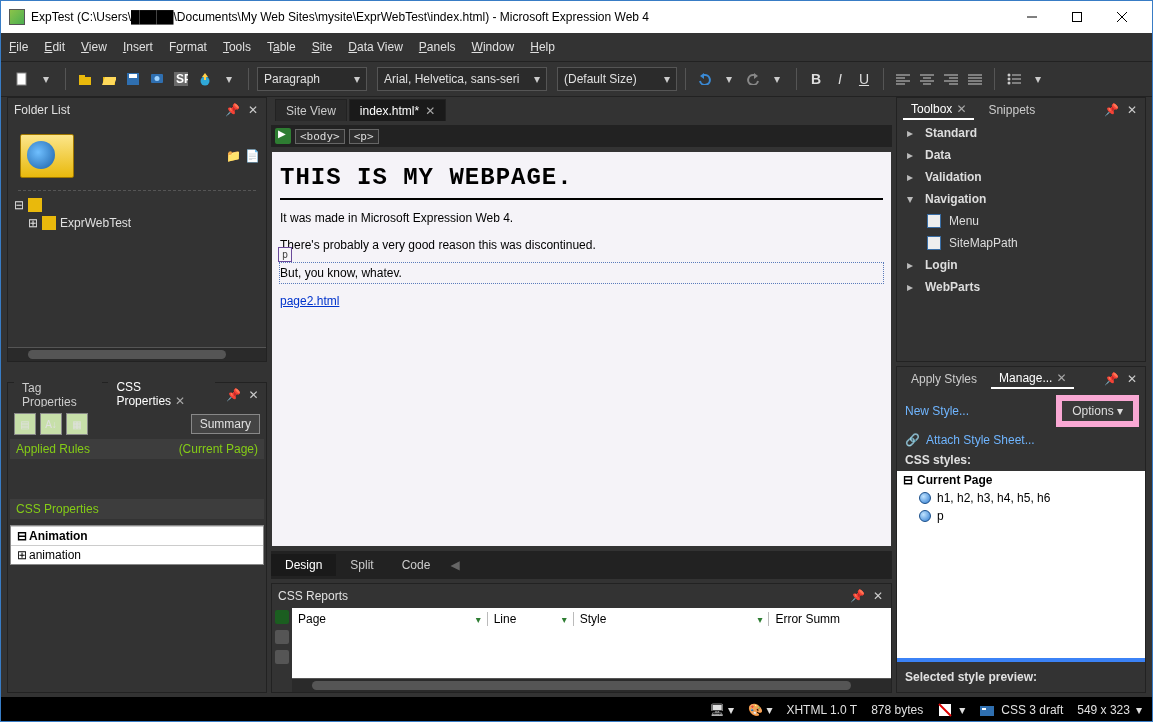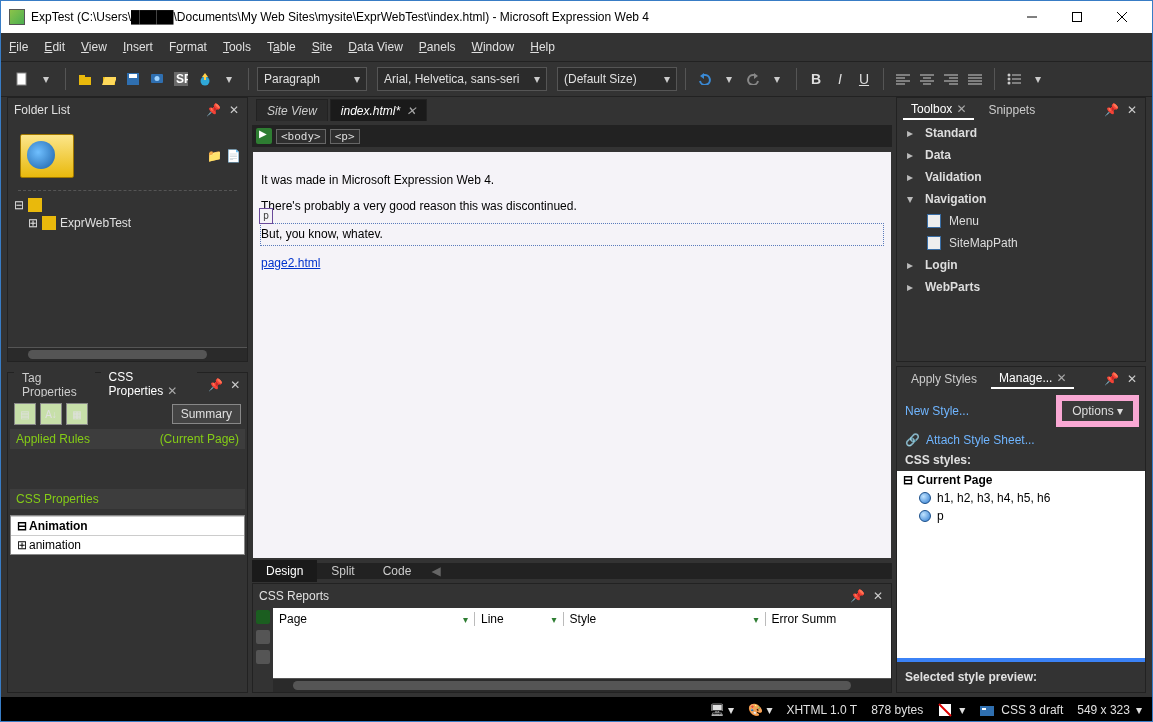--- a/index.html
+++ b/index.html
@@ -12,21 +12,21 @@
 .menubar { height:28px; background:#333; display:flex; align-items:center; padding:0 8px; gap:16px; }
 .menubar .menuitem { color:#e0e0e0; cursor:pointer; }
 .menubar .menuitem .u { text-decoration:underline; }
 .toolbar { height:36px; background:#333; border-top:1px solid #222; border-bottom:1px solid #222; display:flex; align-items:center; padding:2px 10px; gap:2px; }
 .toolbar .tbtn { width:22px; height:22px; display:flex; align-items:center; justify-content:center; border:1px solid transparent; }
 .toolbar .sep { width:1px; height:22px; background:#555; margin:0 6px; }
 .toolbar select, .toolbar .combo { height:24px; background:#2b2b2b; color:#e0e0e0; border:1px solid #555; padding:0 20px 0 6px; position:relative; display:flex; align-items:center; }
 .toolbar .combo { min-width:110px; }
 .toolbar .combo::after { content:"▾"; position:absolute; right:6px; color:#ccc; }
 .workarea { flex:1; display:flex; gap:4px; padding:0 6px 4px 6px; overflow:hidden; }
-.col-left { width:241px; display:flex; flex-direction:column; gap:10px; }
+.col-left { width:260px; display:flex; flex-direction:column; gap:20px; }
 .col-mid  { flex:1; display:flex; flex-direction:column; gap:4px; min-width:0; }
 .col-right{ width:250px; display:flex; flex-direction:column; gap:4px; }
 .panel { background:#333; border:1px solid #222; display:flex; flex-direction:column; }
 .panel-header { background:#333; color:#e0e0e0; height:24px; display:flex; align-items:center; padding:0 6px; gap:6px; }
 .panel-header .tab { padding:2px 8px; background:#333; color:#ccc; cursor:pointer; }
 .panel-header .tab.active { color:#fff; border-bottom:2px solid #fff; }
 .panel-header .tab .xclose { margin-left:4px; color:#aaa; }
 .panel-header .spacer { flex:1; }
 .panel-header .pin, .panel-header .close { width:14px; height:14px; display:flex; align-items:center; justify-content:center; color:#ccc; cursor:pointer; }
 .panel-body { flex:1; overflow:auto; background:#333; }
@@ -43,34 +43,34 @@
 .prop-toolbar .pbtn { width:22px; height:22px; border:1px solid #888; background:#c7dfa9; display:flex; align-items:center; justify-content:center; font-size:10px; }
 .prop-toolbar .sumbtn { margin-left:auto; border:1px solid #888; padding:2px 8px; background:#444; color:#e0e0e0; }
 .section-head { background:#3d3d3d; padding:3px 6px; display:flex; justify-content:space-between; color:#84cc16; }
 .rules-table { width:100%; border-collapse:collapse; background:#fff; color:#000; }
 .rules-table td { border:1px solid #888; padding:2px 6px; }
 .rules-table td:first-child { width:55%; }
 .css-cat { background:#fff; color:#000; border:1px solid #888; margin-top:6px; }
 .css-row { display:flex; align-items:center; padding:2px 6px; border-top:1px solid #ccc; }
 .css-row .exp { width:12px; }
 
-.doc-tabs { height:24px; background:#333; display:flex; align-items:flex-end; padding:0 4px; gap:2px;font-style:italic; }
+.doc-tabs { height:24px; background:#333; display:flex; align-items:flex-end; padding:0 4px; gap:2px; }
 .doc-tabs .dtab { padding:4px 10px 3px; background:#2a2a2a; color:#ccc; cursor:pointer; display:flex; align-items:center; gap:6px; border:1px solid #222; border-bottom:none; }
 .doc-tabs .dtab.active { background:#1a1a1a; color:#fff; }
 .breadcrumb { height:22px; background:#222; display:flex; align-items:center; padding:0 4px; gap:4px; }
 .bcrumb { border:1px solid #666; padding:0 4px; background:#2e2e2e; color:#ddd; font-family:monospace; font-size:11px; }
 .go-icon { width:16px; height:16px; background:#2e7d32; display:inline-block; border-radius:2px; position:relative; }
 .go-icon::before{content:"▶";color:#fff;position:absolute;left:3px;top:0;font-size:10px;}
 .design-surface { flex:1; background:#f5f3f8; color:#000; padding:10px 8px; font-family:"Times New Roman", serif; font-size:17px; line-height:1.35; overflow:auto; border:1px solid #333; }
 .design-surface h1 { font-family:"Courier New", monospace; font-size:24px; font-weight:bold; letter-spacing:1px; border-bottom:2px solid #000; padding-bottom:4px; margin-bottom:10px; }
 .design-surface p { margin:10px 0; }
 .sel-para { outline:1px dotted #5a7bbb; position:relative; padding:2px 0; }
 .sel-para .tag-chip { position:absolute; top:-16px; left:-2px; font-family:monospace; font-size:10px; background:#f5f3f8; border:1px solid #6a4a9a; color:#444; padding:0 3px; }
 .design-surface a { color:#0033cc; text-decoration:underline; }
-.viewmode { height:16px; background:#222; display:flex; align-items:center; }
+.viewmode { height:28px; background:#222; display:flex; align-items:center; }
 .viewmode .vm { padding:4px 14px; color:#ccc; cursor:pointer; }
 .viewmode .vm.active { background:#1a1a1a; color:#fff; }
 .viewmode .strip { flex:1; display:flex; align-items:center; gap:6px; color:#666; padding-left:6px; }
 
 .report-head { display:flex; align-items:center; background:#fff; color:#000; height:22px; }
 .report-head .col { flex:1; padding:0 6px; border-right:1px solid #bbb; display:flex; align-items:center; justify-content:space-between; }
 .report-head .col .ar { color:#2e7d32; font-size:10px; }
 .report-knobs { width:20px; display:flex; flex-direction:column; align-items:center; gap:6px; padding-top:2px; }
 .report-knobs .kn { width:14px; height:14px; background:#1b5e20; border-radius:2px; }
 .report-knobs .kn.dim { background:#555; }
@@ -335,20 +335,21 @@
             <span>index.html*</span>
             <span style="color:#aaa;">✕</span>
           </div>
       </div>
       <div class="breadcrumb">
         <span class="go-icon"></span>
         <span class="bcrumb">&lt;body&gt;</span>
         <span class="bcrumb">&lt;p&gt;</span>
       </div>
       <div class="design-surface">
+        <h1>THIS IS MY WEBPAGE.</h1>
         <p>It was made in Microsoft Expression Web 4.</p>
         <p>There's probably a very good reason this was discontinued.</p>
         <p class="sel-para">
           <span class="tag-chip">p</span>
           <span>But, you know, whatev.</span>
         </p>
         <p><a href="#">page2.html</a></p>
       </div>
       <div class="viewmode">
         <div class="vm active">Design</div>

